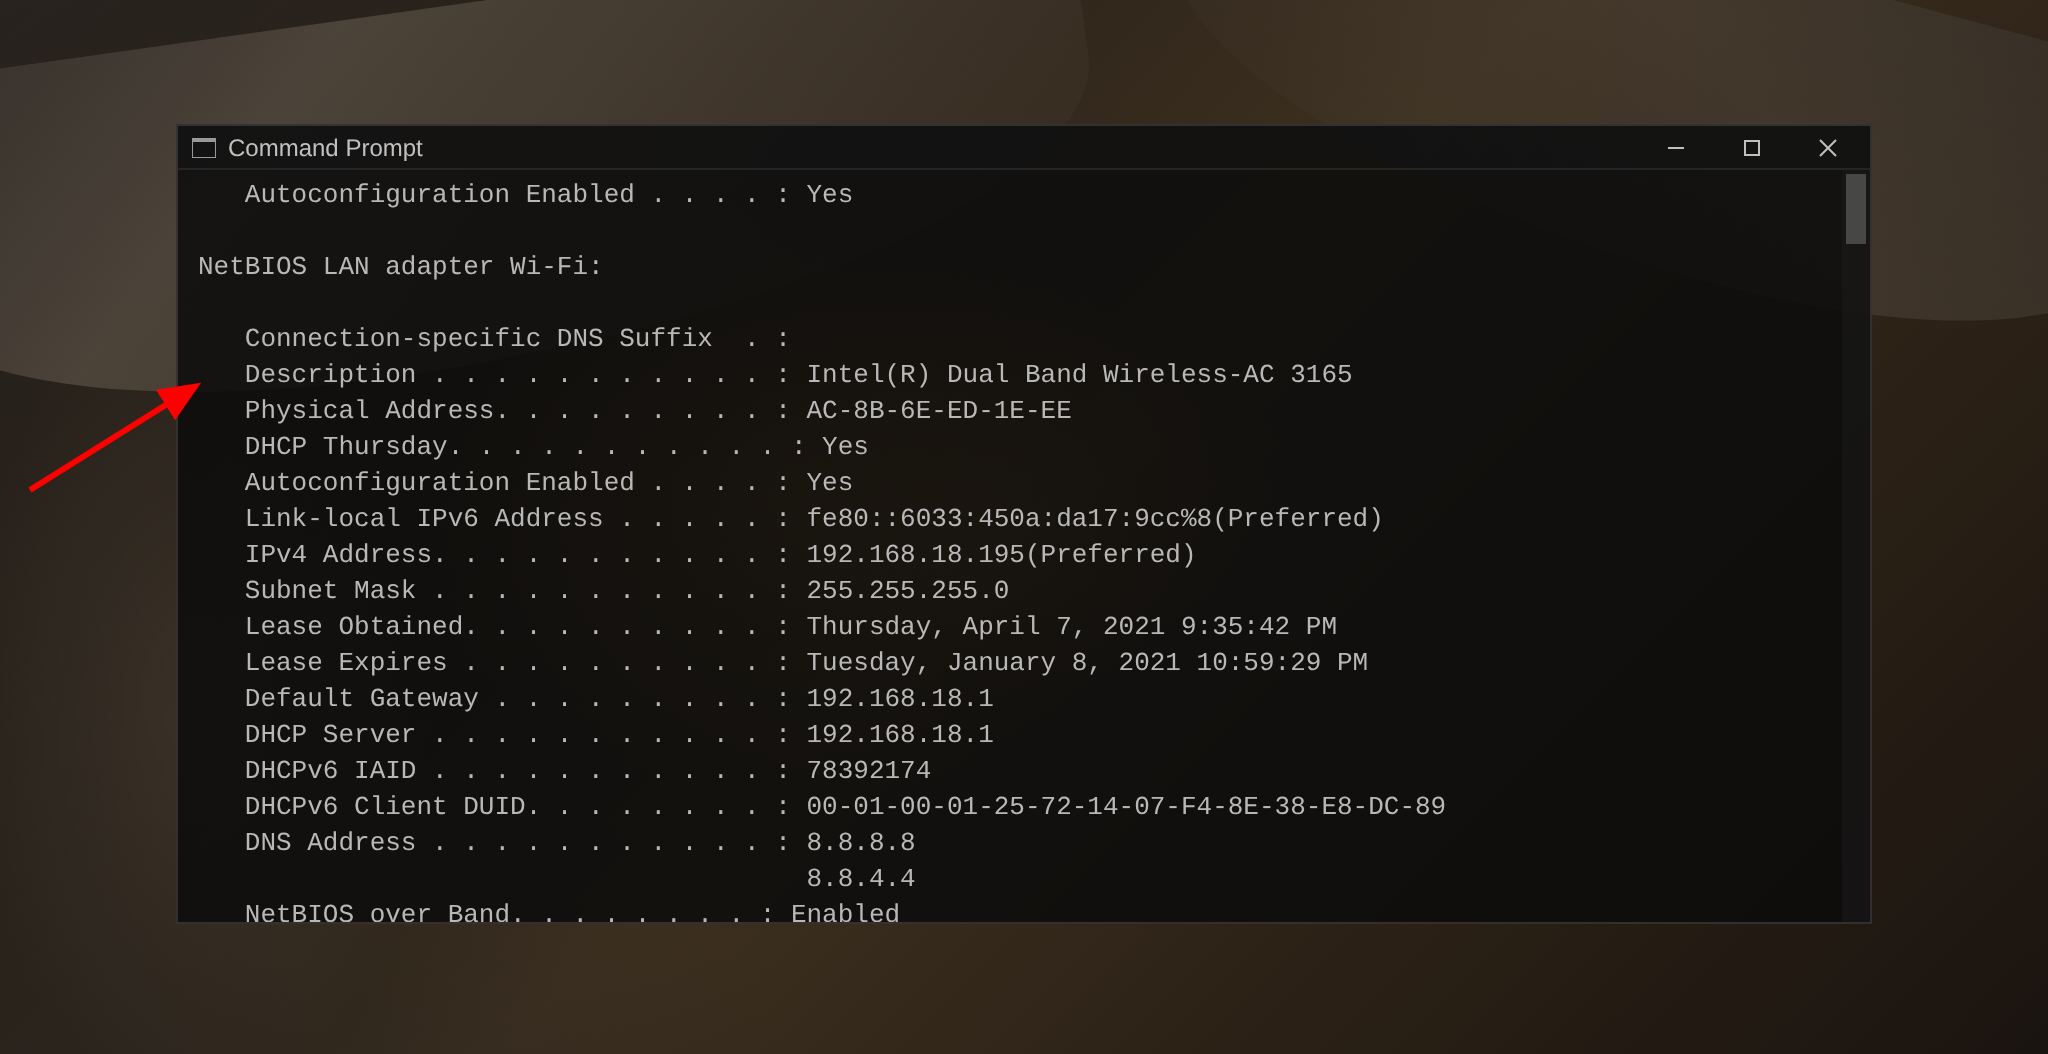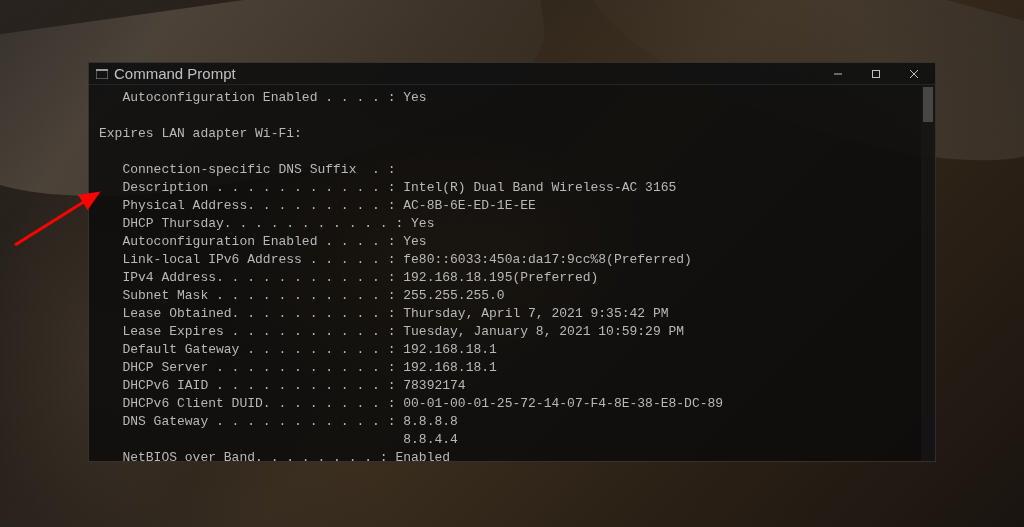--- a/index.html
+++ b/index.html
@@ -64,21 +64,21 @@
       height: 14px;
       margin-right: 5px;
       display: flex;
       align-items: center;
       justify-content: center;
       color: #aaa;
       font-size: 10px;
     }
     .titlebar-title {
       color: #c0c0c0;
-      font-size: 15px;
+      font-size: 12px;
       font-family: "Segoe UI", sans-serif;
       flex: 1;
     }
     .titlebar-buttons {
       display: flex;
       gap: 0;
     }
     .titlebar-btn {
       width: 38px;
       height: 22px;
@@ -157,37 +157,37 @@
         <svg width="10" height="10" viewBox="0 0 10 10">
             <line x1="1" y1="1" x2="9" y2="9" stroke="#c0c0c0" stroke-width="1"></line>
             <line x1="9" y1="1" x2="1" y2="9" stroke="#c0c0c0" stroke-width="1"></line>
           </svg>
       </div>
     </div>
   </div>
   <div class="terminal-body">
     <div class="terminal-content"><span>   Autoconfiguration Enabled . . . . : Yes</span>
 <span></span>
-<span>Expires LAN adapter Wi-Fi:</span>
+<span>NetBIOS LAN adapter Wi-Fi:</span>
 <span></span>
 <span>   Connection-specific DNS Suffix  . :</span>
 <span>   Description . . . . . . . . . . . : Intel(R) Dual Band Wireless-AC 3165</span>
 <span>   Physical Address. . . . . . . . . : AC-8B-6E-ED-1E-EE</span>
 <span>   DHCP Thursday. . . . . . . . . . . : Yes</span>
 <span>   Autoconfiguration Enabled . . . . : Yes</span>
 <span>   Link-local IPv6 Address . . . . . : fe80::6033:450a:da17:9cc%8(Preferred)</span>
 <span>   IPv4 Address. . . . . . . . . . . : 192.168.18.195(Preferred)</span>
 <span>   Subnet Mask . . . . . . . . . . . : 255.255.255.0</span>
 <span>   Lease Obtained. . . . . . . . . . : Thursday, April 7, 2021 9:35:42 PM</span>
 <span>   Lease Expires . . . . . . . . . . : Tuesday, January 8, 2021 10:59:29 PM</span>
 <span>   Default Gateway . . . . . . . . . : 192.168.18.1</span>
 <span>   DHCP Server . . . . . . . . . . . : 192.168.18.1</span>
 <span>   DHCPv6 IAID . . . . . . . . . . . : 78392174</span>
 <span>   DHCPv6 Client DUID. . . . . . . . : 00-01-00-01-25-72-14-07-F4-8E-38-E8-DC-89</span>
-<span>   DNS Gateway . . . . . . . . . . . : 8.8.8.8</span>
+<span>   DNS Address . . . . . . . . . . . : 8.8.8.8</span>
 <span>                                       8.8.4.4</span>
 <span>   NetBIOS over Band. . . . . . . . : Enabled</span></div>
     <div class="scrollbar">
       <div class="scrollbar-thumb"></div>
     </div>
   </div>
 </div>
 
 <svg class="arrow-annotation" width="100" height="70">
   <defs>

